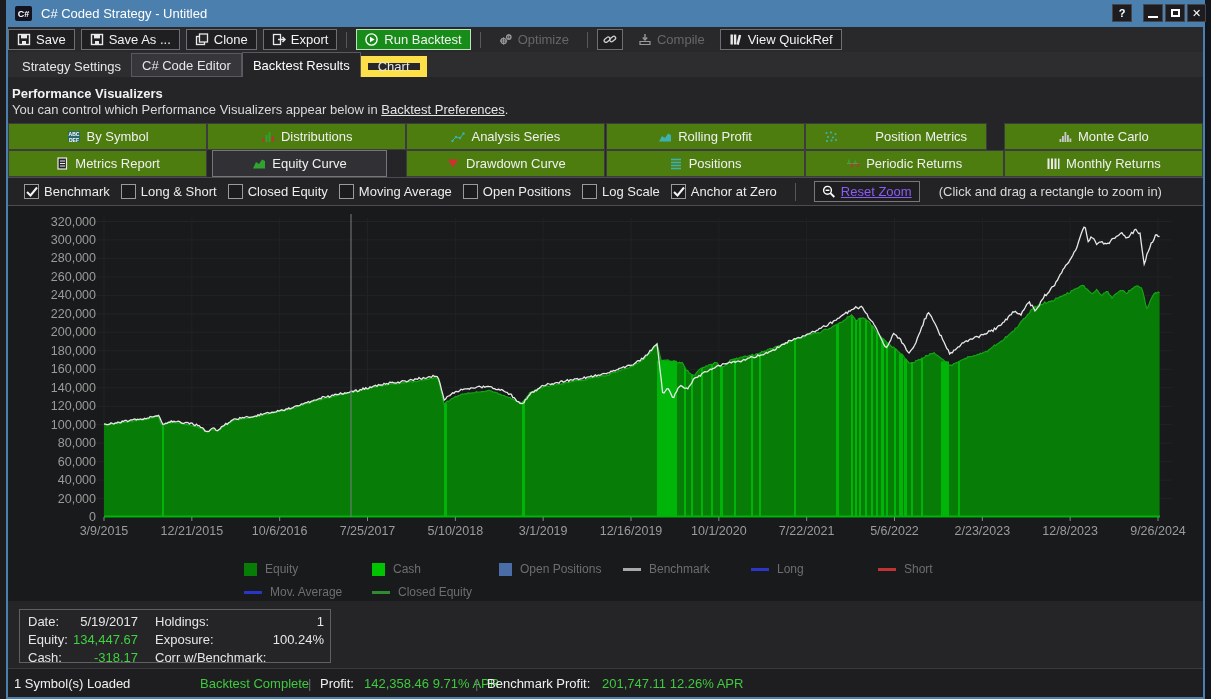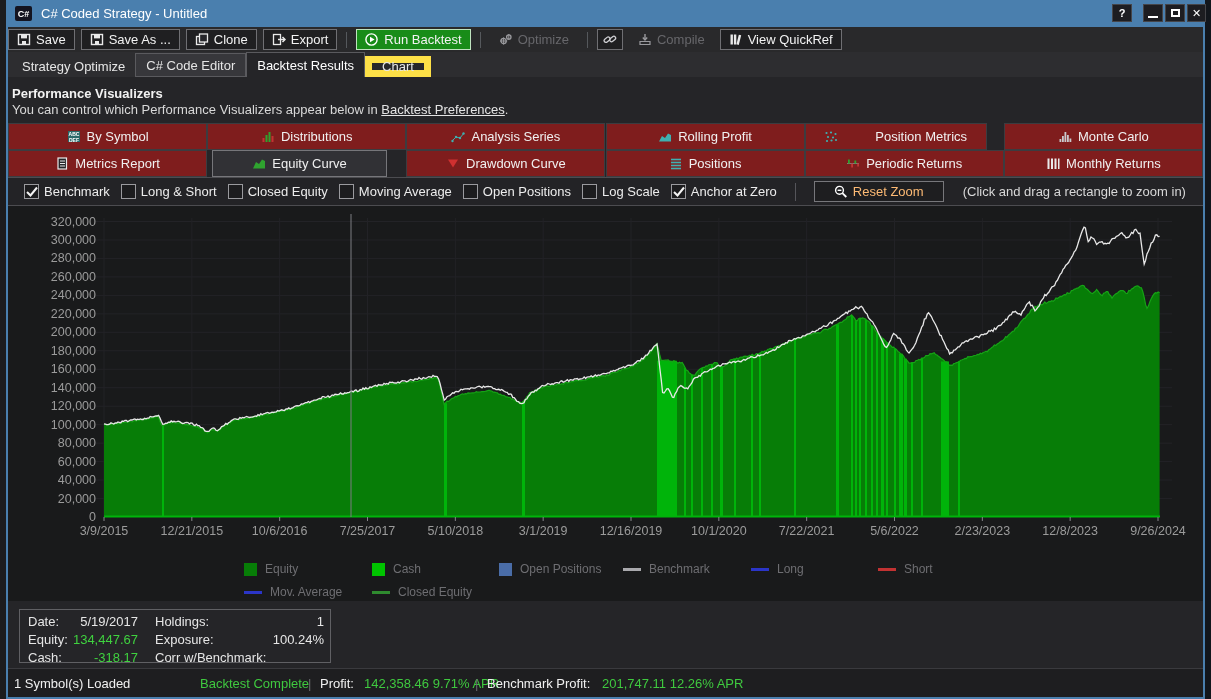--- a/index.html
+++ b/index.html
@@ -45,36 +45,36 @@
     color:#e6e6e6; font-size:13px; white-space:nowrap; }
   .mtab.boxed { background:#37373b; border:1px solid #5a5a5e; height:24px; }
   .mtab.active { background:#252528; border:1px solid #5a5a5e; border-bottom:none;
     height:25px; color:#fff; }
   .mtab.last { background:#27272a; border:7px solid #fde047; height:21px; }
   
   #pv-title { left:4px; top:86px; color:#f2f2f2; font-size:13px; font-weight:bold; }
   #pv-sub { left:4px; top:102px; color:#d8d8d8; font-size:13px; }
   #pv-sub a { color:#e4e4e4; text-decoration:underline; }
   
-  .vtab { position:absolute; width:200px; height:27px; background:#7f1d1d;
+  .vtab { position:absolute; width:200px; height:27px; background:#4d7c0f;
     border:1px solid #3c3c40; display:flex; align-items:center; justify-content:center;
     gap:6px; color:#f0f0f0; font-size:13px; }
   .vtab.active { background:#313135; border-color:#76767a; z-index:2; }
   
   #options { left:0; top:177px; width:1195px; height:29px; background:#232326;
     border-top:1px solid #4c4c50; border-bottom:1px solid #4c4c50;
     display:flex; align-items:center; padding-left:16px; gap:11px; }
   .cbitem { display:inline-flex; align-items:center; gap:5px; color:#ececec;
     font-size:13px; white-space:nowrap; }
   .cbbox { width:15px; height:15px; background:#1c1c1e; border:1px solid #9a9a9e;
     position:relative; }
   .osep { width:1px; height:18px; background:#55555a; margin:0 7px; }
   #reset-zoom { height:21px; display:inline-flex; align-items:center; gap:5px;
-    padding:0 19px; background:#1e1e20; border:1px solid #77777b; color:#fdba74;
-    font-size:13px; }
+    padding:0 7px; background:#1e1e20; border:1px solid #77777b; color:#8b5cf6;
+    font-size:13px;text-decoration:underline; }
   #zoom-hint { color:#d8d8d8; font-size:13px; margin-left:8px; }
   
   #chart-panel { left:0; top:206px; width:1195px; height:395px; background:#191a1b; }
   .leg-item { position:absolute; display:flex; align-items:center; gap:8px;
     color:#6e6e72; font-size:12px; height:14px; }
   .leg-box { width:13px; height:13px; }
   .leg-line { width:18px; height:3px; }
   
   #stats-box { left:11px; top:609px; width:312px; height:54px;
     border:1px solid #606064; font-size:13px; }
@@ -182,21 +182,21 @@
       <button class="tbtn">
         <svg width="14" height="13" viewBox="0 0 14 13">
           <rect x="1.5" y="1.5" width="2.4" height="10" fill="#e9e9e9"></rect>
           <rect x="4.9" y="1.5" width="2.4" height="10" fill="#e9e9e9"></rect>
           <rect x="8.6" y="1.8" width="2.4" height="10" fill="#e9e9e9" transform="rotate(14 9.8 6.8)"></rect>
         </svg>
         <span>View QuickRef</span>
       </button>
     </div>
   <div id="maintabs" class="abs">
-      <div class="mtab">Strategy Optimize</div>
+      <div class="mtab">Strategy Settings</div>
       <div class="mtab boxed">C# Code Editor</div>
       <div class="mtab active">Backtest Results</div>
       <div class="mtab last">Chart</div>
     </div>
 
   <div id="pv-title" class="abs">Performance Visualizers</div>
   <div id="pv-sub" class="abs">
     <span>You can control which Performance Visualizers appear below in </span><a href="#">Backtest Preferences</a><span>.</span>
   </div>
 

